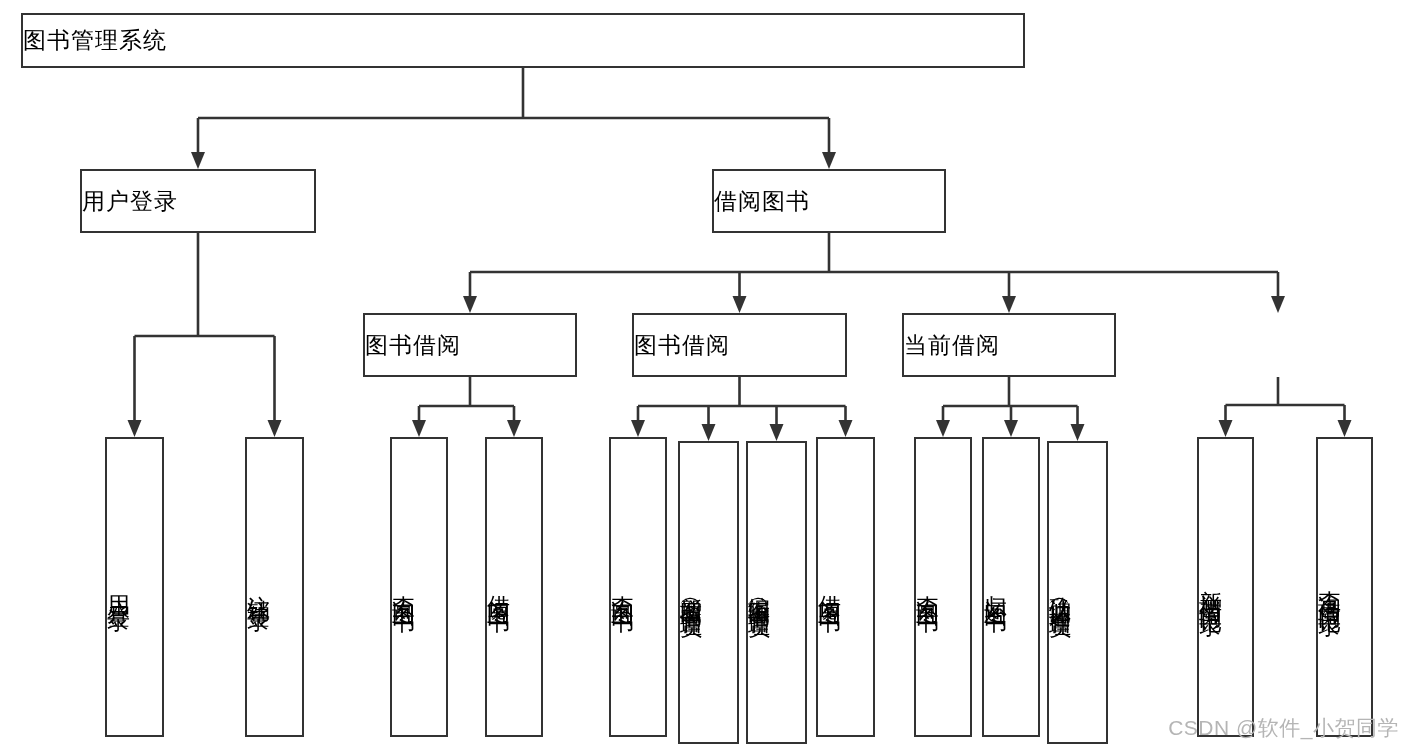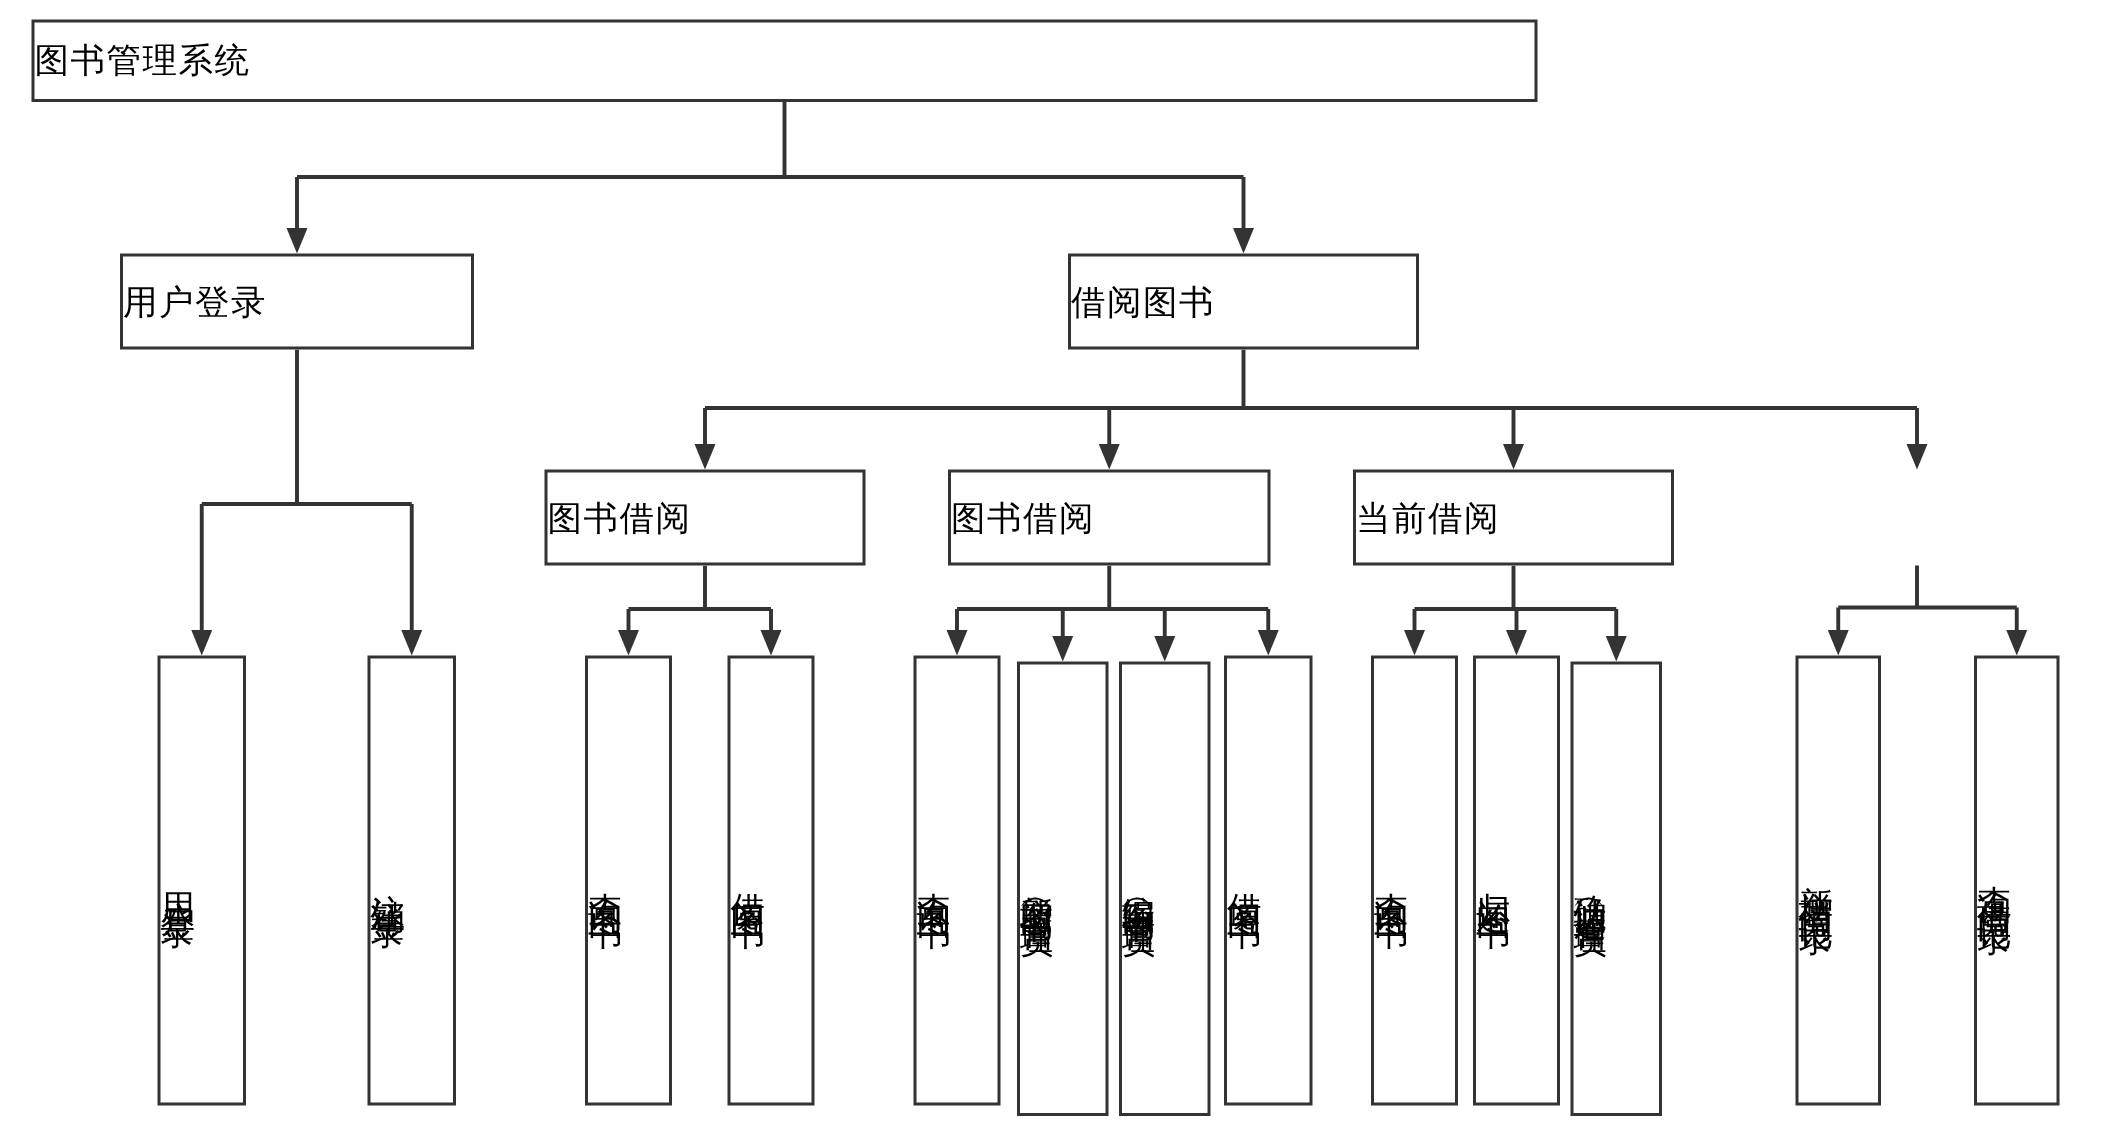--- a/index.html
+++ b/index.html
@@ -188,14 +188,15 @@
     <span class="vlbl tight">确认归还（管理员）</span>
   </div>
 
   <div class="vbox" style="left:1197px;top:437px;width:57px;height:300px">
     <span class="vlbl">新增借阅记录</span>
   </div>
   <div class="vbox" style="left:1316px;top:437px;width:57px;height:300px">
     <span class="vlbl">查询借阅记录</span>
   </div>
 
+  <div id="watermark">CSDN @软件_小贺同学</div>
 
 </div>
 
 </body></html>

